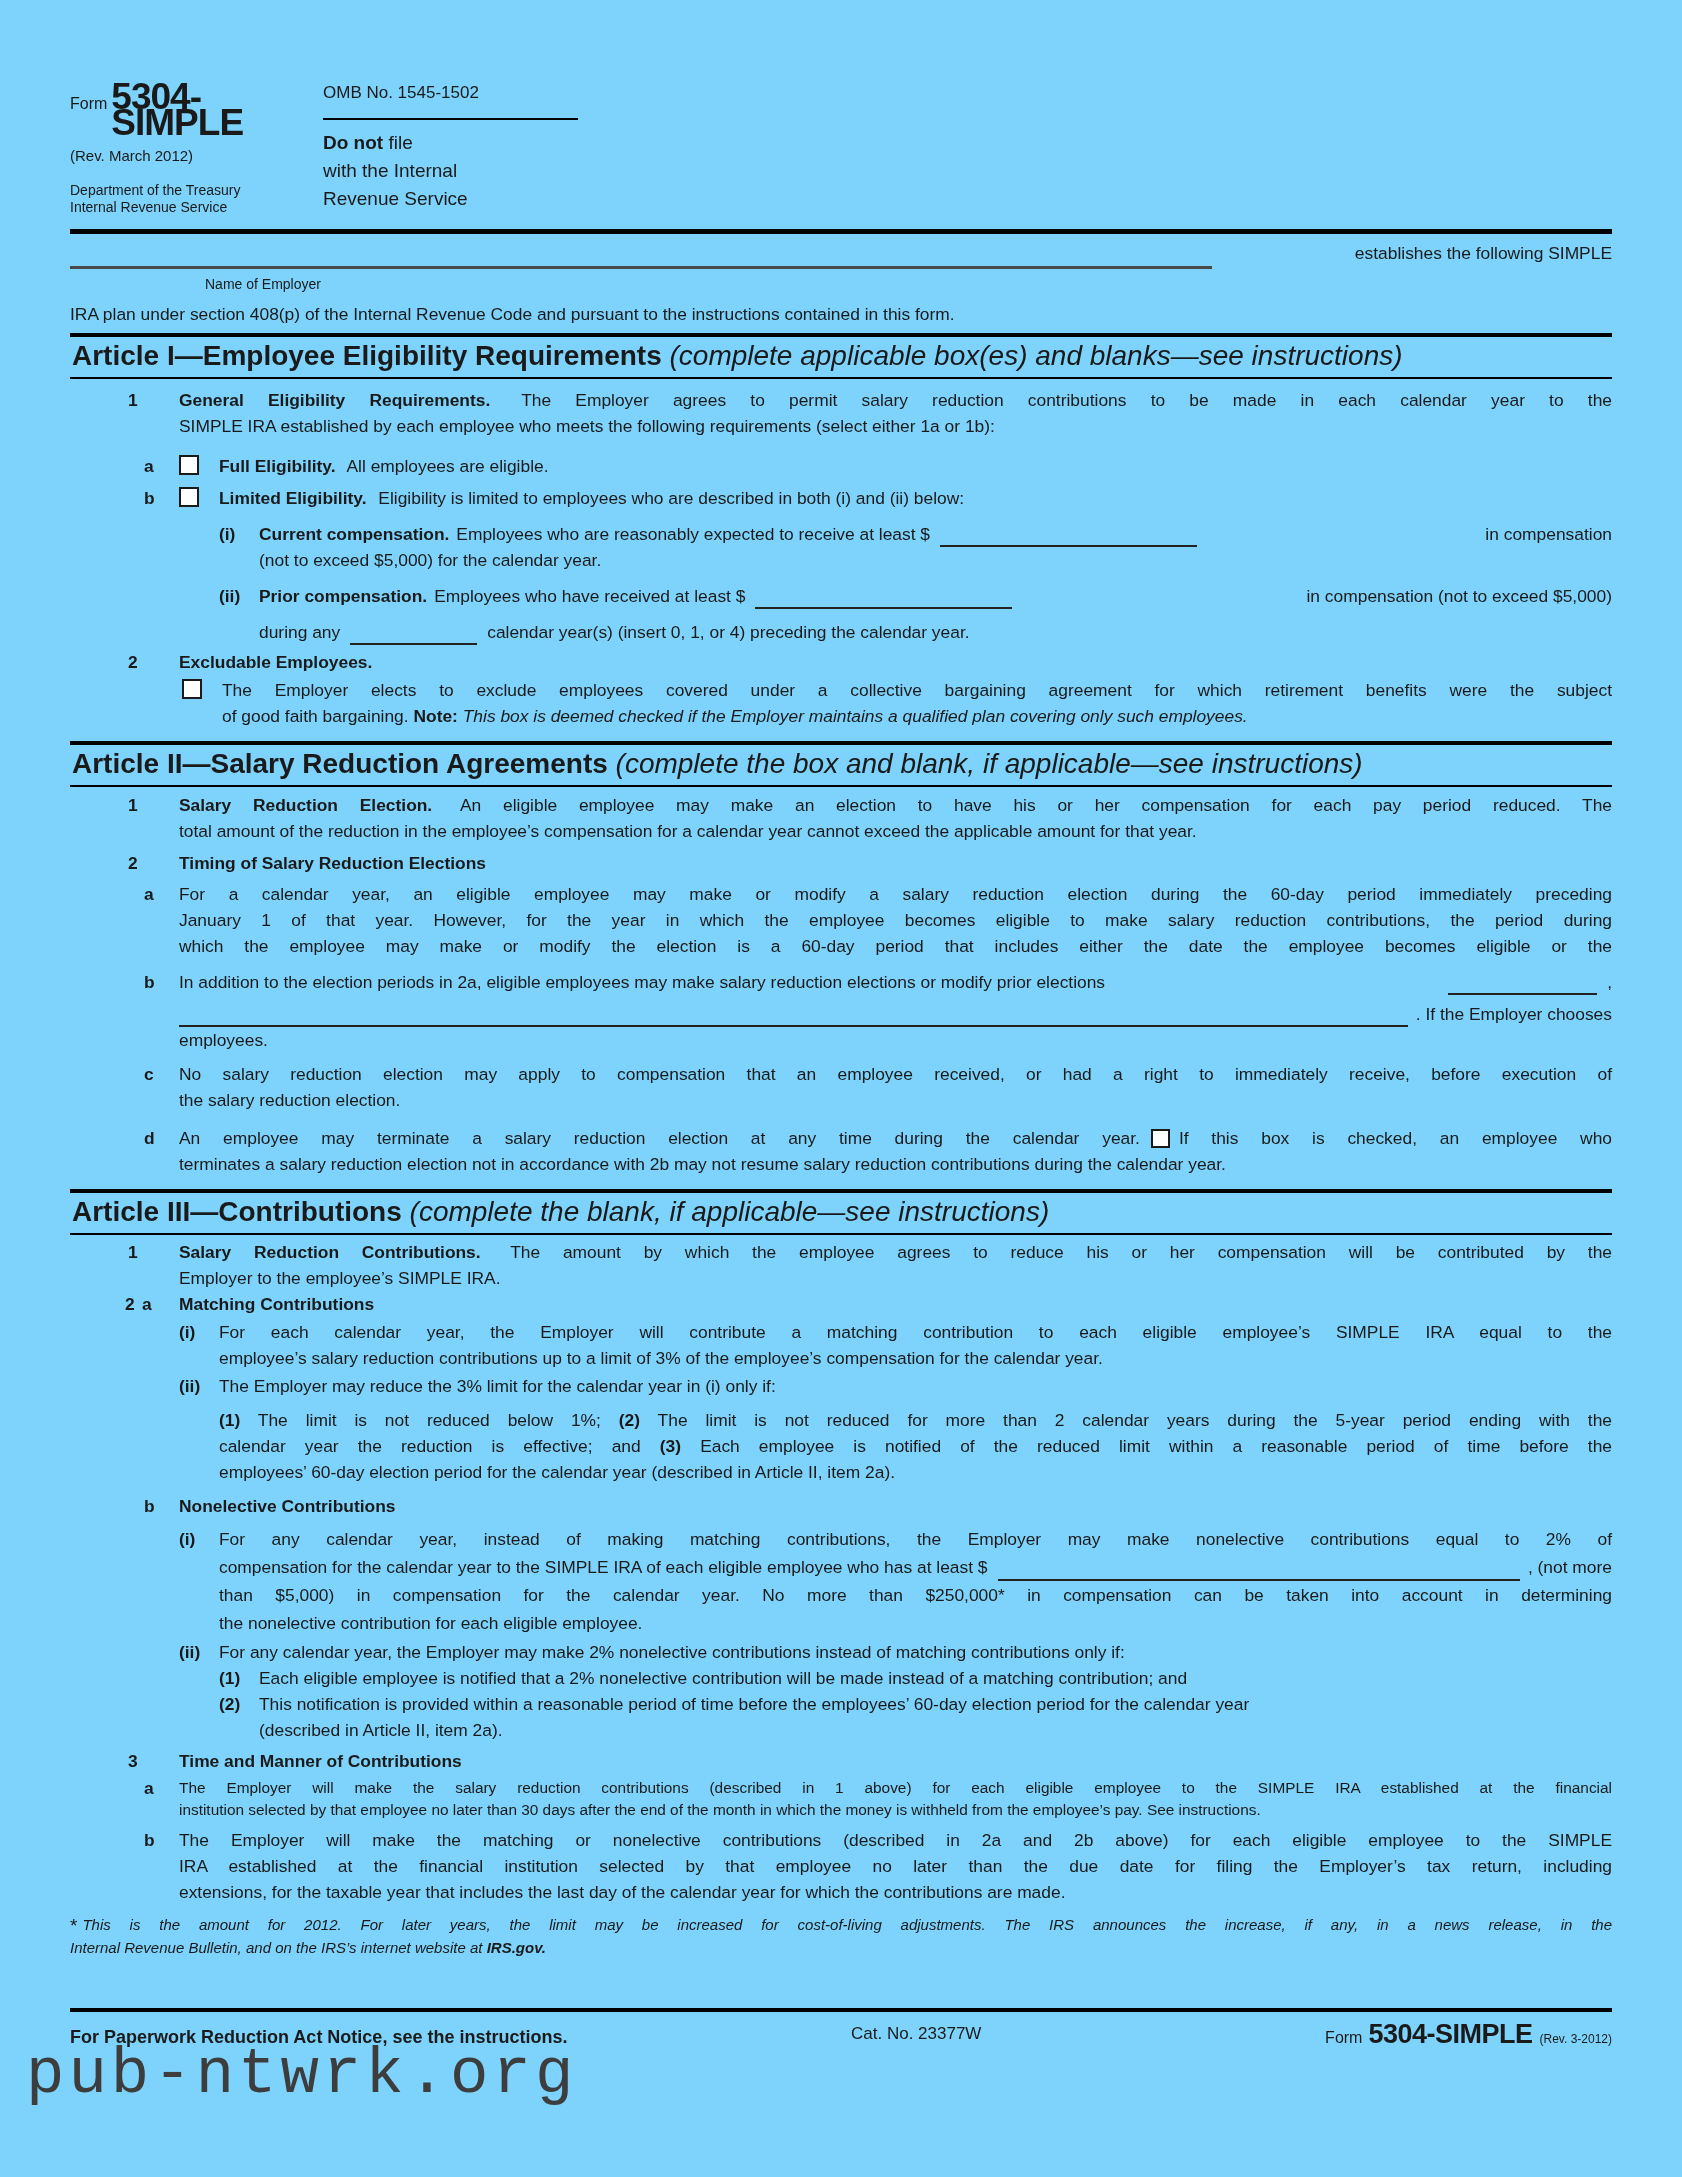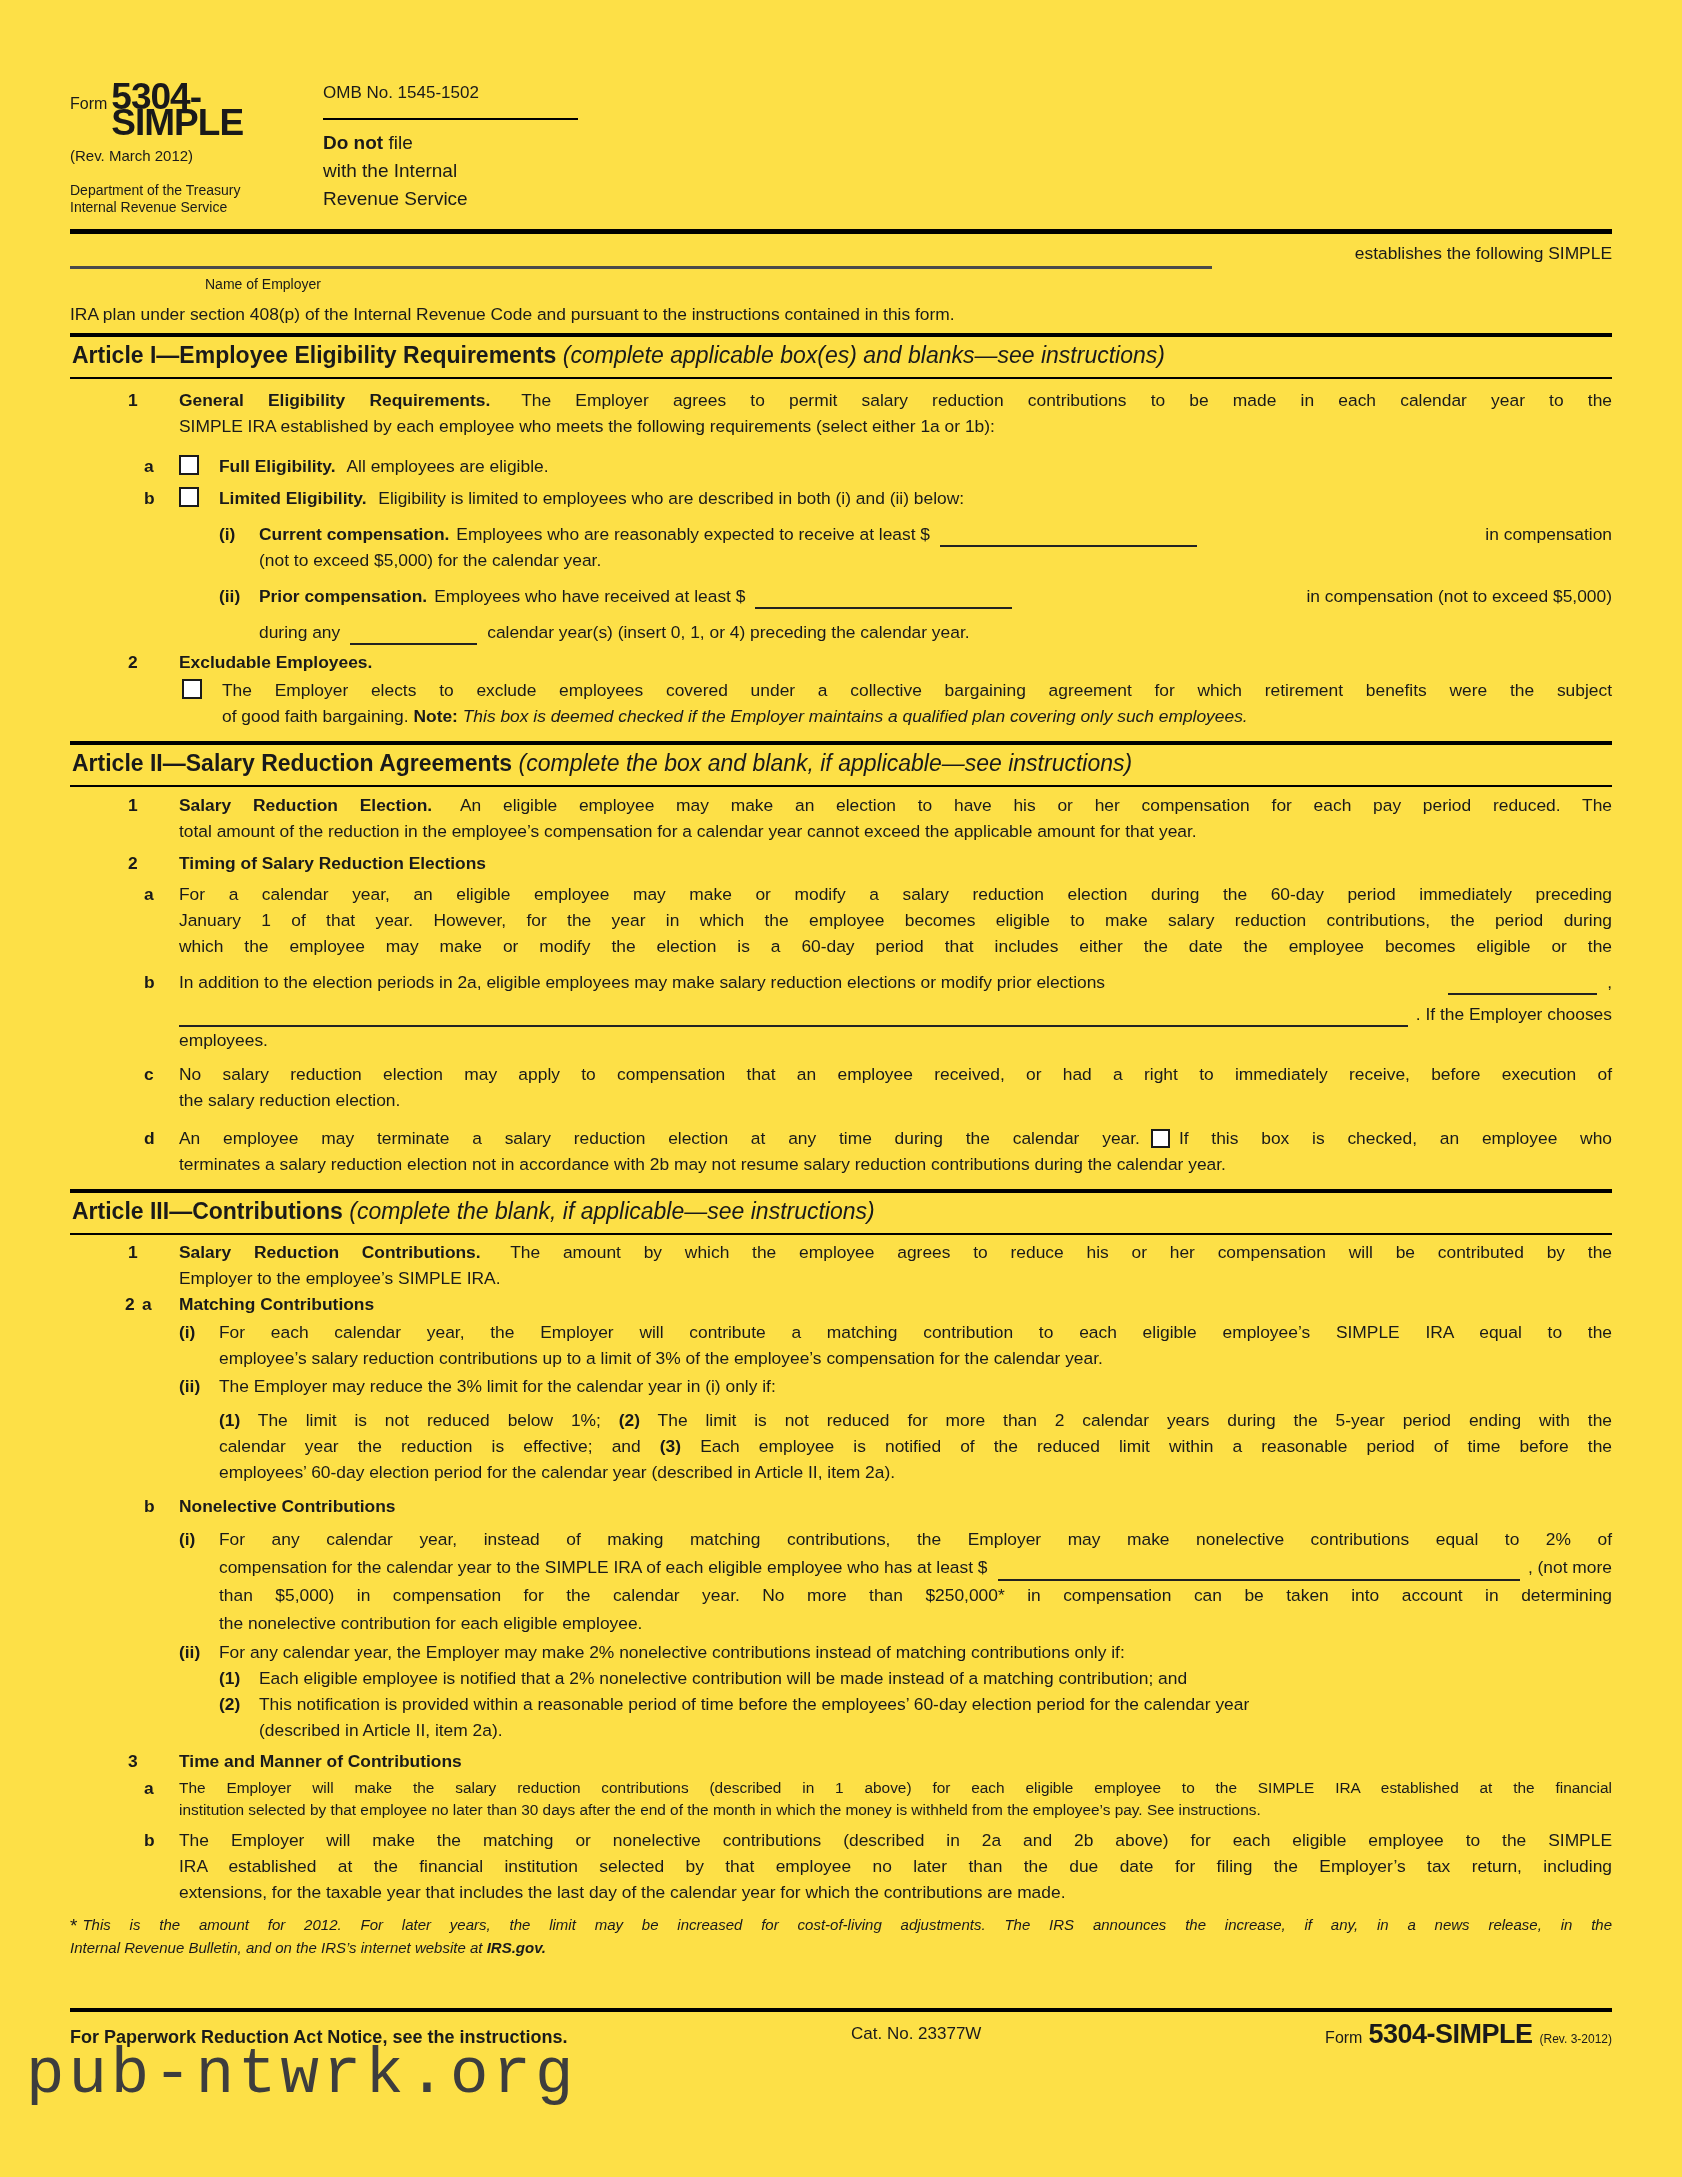--- a/index.html
+++ b/index.html
@@ -1,17 +1,17 @@
 <!DOCTYPE html>
 <html><head>
 <meta charset="utf-8">
 <style>
   * { margin:0; padding:0; box-sizing:border-box; }
   body { background:#888; font-family:"Liberation Sans", sans-serif; color:#1a1a1a; }
-  .page { position:relative; width:1683px; height:2177px; background:#fde047; overflow:hidden;
+  .page { position:relative; width:1683px; height:2177px; background:#7dd3fc; overflow:hidden;
           padding:70px 71px 0 70px; font-size:17.4px; line-height:26px; }
 
   
   .hdr { display:flex; border-bottom:5px solid #000; min-height:157px; }
   .hdr-left { width:239px; padding:14px 8px 0 0; }
   .form-line { display:flex; align-items:baseline; }
   .form-word { font-size:16px; }
   .form-num { font-size:37px; font-weight:bold; letter-spacing:-1px; margin-left:4px; }
   .rev { font-size:15px; margin-top:7px; }
   .dept { font-size:14px; line-height:17px; margin-top:13px; }
@@ -23,21 +23,21 @@
   .donot { font-size:19px; line-height:28px; padding-top:9px; }
 
   
   .estab { text-align:right; margin-top:6px; }
   .nameline { width:1142px; border-bottom:3px solid #4a4a4a; height:3px; }
   .namelabel { font-size:14px; margin:2px 0 0 135px; }
   .ira { margin-top:4px; }
 
   
   .bar { margin-top:6px; border-top:4px solid #000; border-bottom:2px solid #000;
-         padding:4px 2px 7px; font-size:23px; line-height:29px; }
+         padding:4px 2px 7px; font-size:28px; line-height:29px; }
   .bar .bi { font-style:italic; font-weight:normal; }
 
   
   .blk { position:relative; }
   .pl110 { padding-left:109px; }
   .pl150 { padding-left:149px; }
   .pl153 { padding-left:152px; }
   .pl190 { padding-left:189px; }
   .lbl { position:absolute; font-weight:bold; top:0; }
   .at55 { left:55px; } .at58 { left:58px; } .at72 { left:72px; } .at74 { left:74px; }

